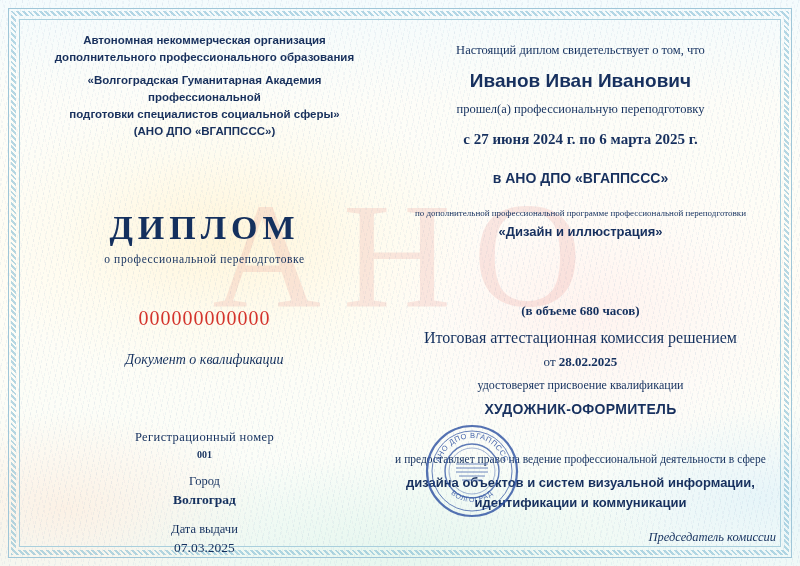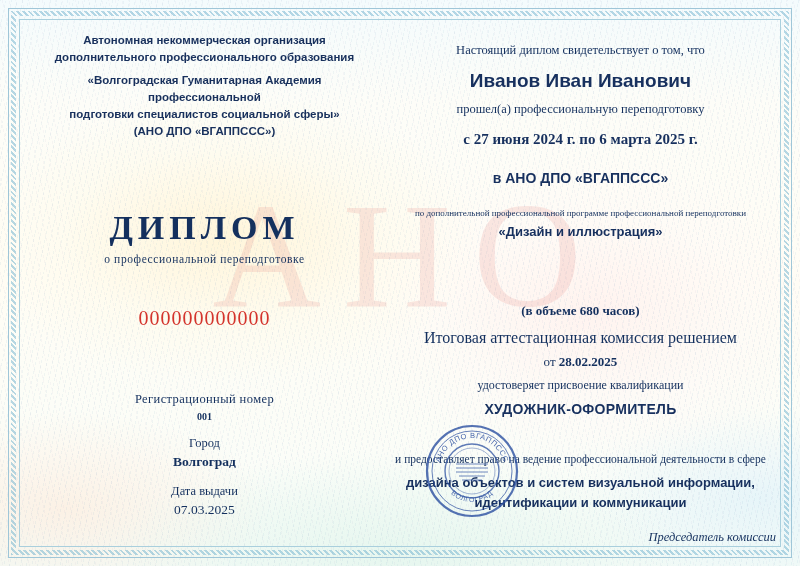--- a/index.html
+++ b/index.html
@@ -327,20 +327,21 @@
       <div class="org-sub">
         <span>«Волгоградская Гуманитарная Академия профессиональной</span><br>
         <span>подготовки специалистов социальной сферы»</span>
       </div>
       <div class="org-abbr">(АНО ДПО «ВГАППССС»)</div>
 
       <div class="diploma-title">ДИПЛОМ</div>
       <div class="diploma-subtitle">о профессиональной переподготовке</div>
 
       <div class="serial">000000000000</div>
+      <div class="doc-qual">Документ о квалификации</div>
 
       <div class="reg-block">
         <div class="reg-label">Регистрационный номер</div>
         <div class="reg-value">001</div>
         <div class="city-label">Город</div>
         <div class="city-value">Волгоград</div>
         <div class="date-label">Дата выдачи</div>
         <div class="date-value">07.03.2025</div>
       </div>
     </div>

